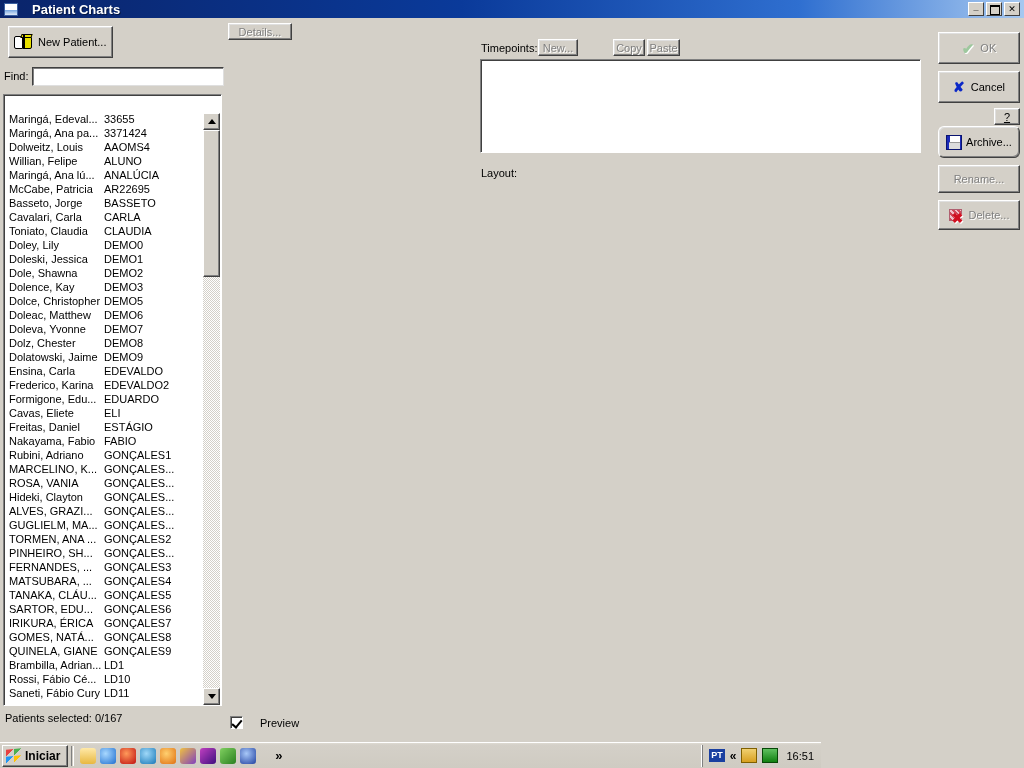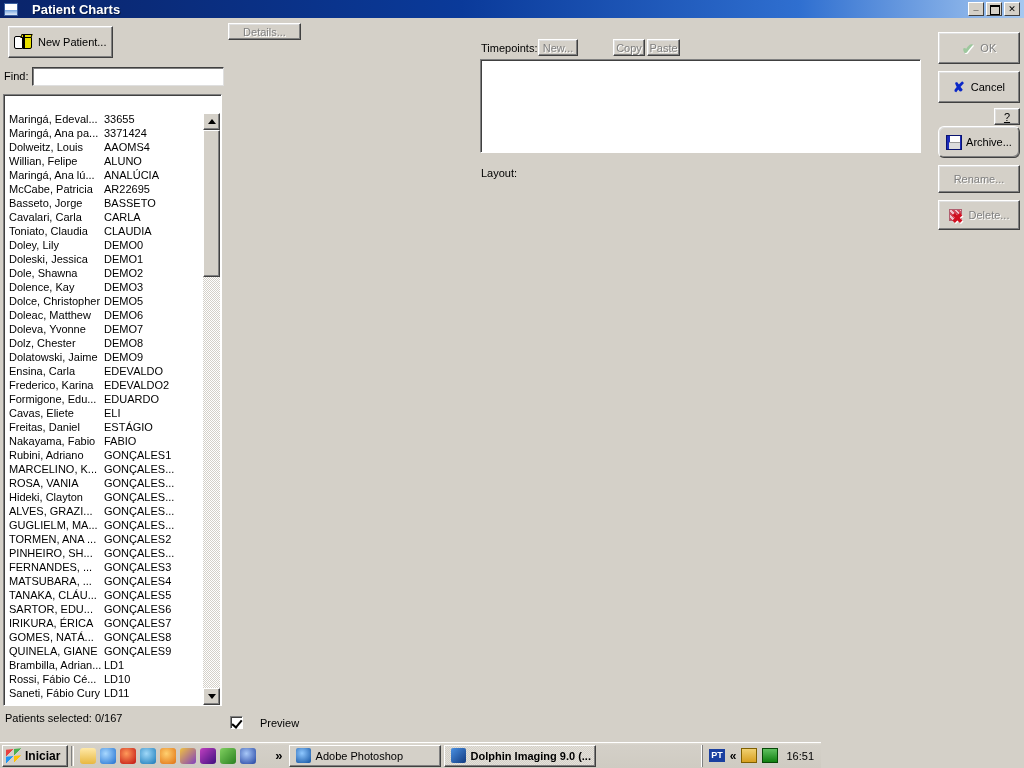--- a/index.html
+++ b/index.html
@@ -59,21 +59,21 @@
     box-shadow: inset -1px -1px 0 #808080, inset 1px 1px 0 #dfdfdf;
     font-family: "Liberation Sans", sans-serif; font-size: 11px;
     color: #000; display: flex; align-items: center; justify-content: center;
     position: absolute; cursor: default; user-select: none;
   }
   .btn.disabled { color: #808080; text-shadow: 1px 1px 0 #ffffff; }
 
   
   #newpatient { left: 8px; top: 26px; width: 105px; height: 32px;
      justify-content: flex-start; padding-left: 5px; gap: 4px; }
-  #details { left: 228px; top: 23px; width: 73px; height: 17px; }
+  #details { left: 228px; top: 23px; width: 64px; height: 17px; }
 
   
   #findrow { position: absolute; left: 4px; top: 66px; width: 220px; height: 20px;
      display: flex; align-items: center; }
   #findlabel { font-size: 11px; color: #000; margin-right: 4px; }
   #findinput { flex: 1; height: 19px; padding: 1px 2px 0 3px;
      font-family: "Liberation Sans", sans-serif; font-size: 11px;
      border: none; outline: none; background: #ffffff;
      border-top: 1px solid #404040; border-left: 1px solid #404040;
      border-right: 1px solid #dfdfdf; border-bottom: 1px solid #dfdfdf;
@@ -488,30 +488,20 @@
         <span class="qli" style="background: radial-gradient(circle at 35% 35%, rgb(168, 216, 255), rgb(31, 111, 208));"></span>
         <span class="qli" style="background: radial-gradient(circle at 40% 35%, rgb(255, 154, 90), rgb(192, 16, 16));"></span>
         <span class="qli" style="background: radial-gradient(circle at 40% 35%, rgb(159, 216, 248), rgb(24, 120, 184));"></span>
         <span class="qli" style="background: radial-gradient(circle at 40% 35%, rgb(255, 208, 112), rgb(224, 112, 16));"></span>
         <span class="qli" style="background: linear-gradient(135deg, rgb(240, 192, 64), rgb(128, 64, 192));"></span>
         <span class="qli" style="background: linear-gradient(135deg, rgb(192, 64, 192), rgb(64, 16, 128));"></span>
         <span class="qli" style="background: linear-gradient(135deg, rgb(128, 208, 96), rgb(42, 128, 32));"></span>
         <span class="qli" style="background: radial-gradient(circle at 40% 35%, rgb(168, 200, 248), rgb(32, 64, 160));"></span>
       </div>
     <span class="chev">»</span>
-    <div id="tasklist" style="display:flex;align-items:center;">
-        <div class="taskbtn" style="width: 152px;">
-          <span style="width: 15px; height: 15px; flex: 0 0 15px; border-radius: 2px; background: radial-gradient(circle at 40% 35%, rgb(143, 200, 255), rgb(16, 80, 160));"></span>
-          <span>Adobe Photoshop</span>
-        </div>
-        <div class="taskbtn active" style="width: 152px;">
-          <span style="width: 15px; height: 15px; flex: 0 0 15px; border-radius: 2px; background: linear-gradient(135deg, rgb(74, 144, 226), rgb(18, 58, 128));"></span>
-          <span>Dolphin Imaging 9.0 (...</span>
-        </div>
-      </div>
     <div id="tray">
       <span class="ptbadge">PT</span>
       <span style="font-size:12px;font-weight:bold;">«</span>
       <span class="trayicon" style="background:linear-gradient(#f0d070,#d8a020);border:1px solid #806000;"></span>
       <span class="trayicon" style="background:linear-gradient(#60c060,#108010);border:1px solid #064806;"></span>
       <span id="clock">16:51</span>
     </div>
   </div>
 
 </div>

